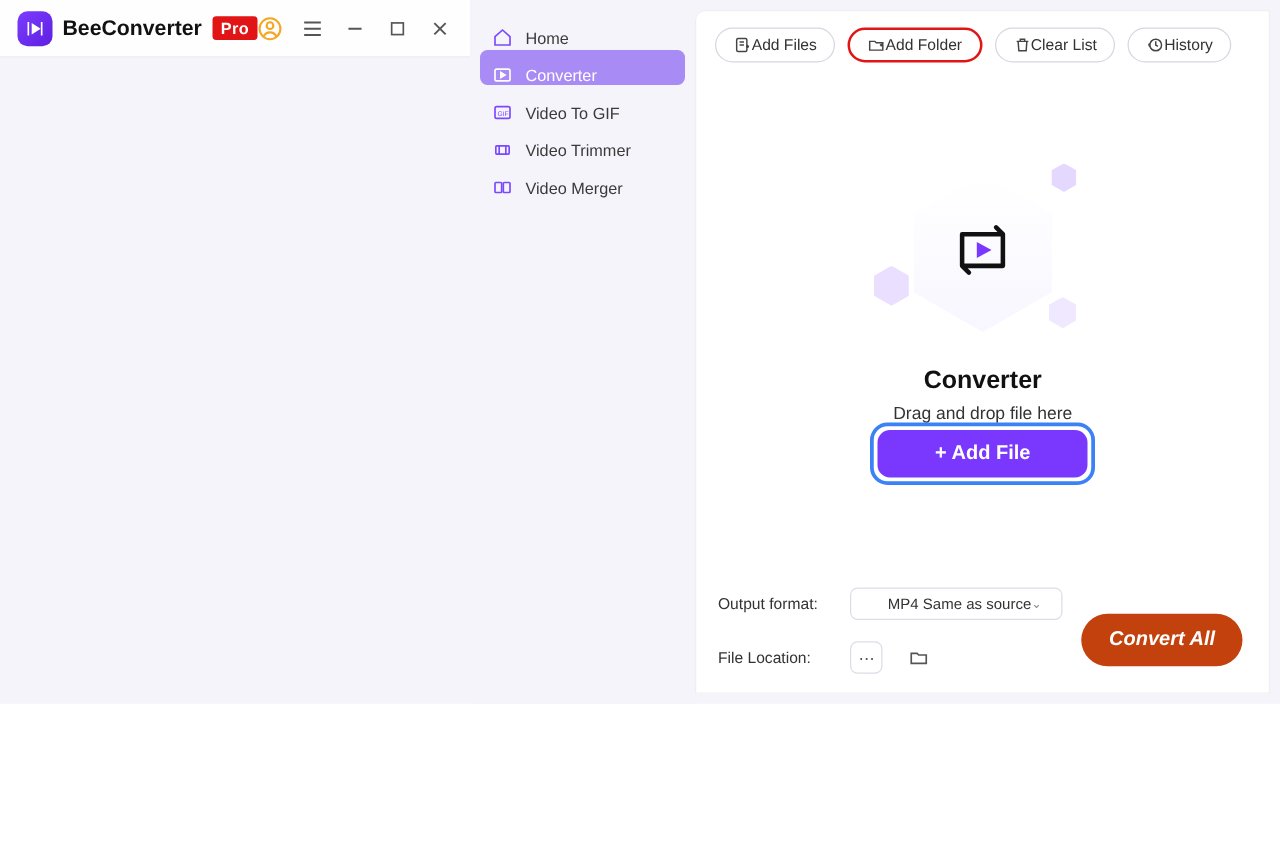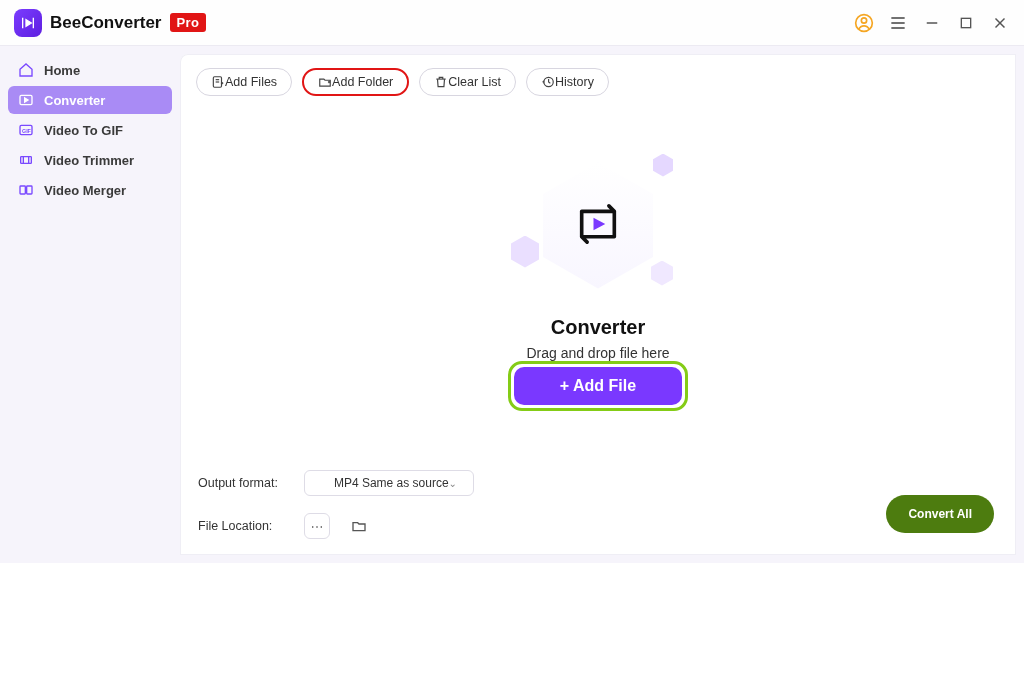--- a/index.html
+++ b/index.html
@@ -1,56 +1,56 @@
 <!DOCTYPE html>
 <html><head>
 <meta charset="utf-8">
 <style>
   * { box-sizing: border-box; margin: 0; padding: 0; font-family: -apple-system, BlinkMacSystemFont, "Segoe UI", Arial, sans-serif; }
   html, body { width: 1024px; height: 675px; overflow: hidden; background: #fff; }
-  .window { width: 1024px; height: 563px; display: flex; flex-direction: column; background: #f6f4fb; }
+  .window { width: 1024px; height: 563px; display: flex; flex-direction: row; background: #f6f4fb; }
   .titlebar { height: 46px; display: flex; align-items: center; padding: 0 14px; background: #fefefe; border-bottom: 1px solid #eceaf2; }
   .logo-badge { width: 28px; height: 28px; border-radius: 8px; background: linear-gradient(135deg,#7a3cff,#5e1fe0); display: flex; align-items: center; justify-content: center; color: #fff; font-size: 14px; margin-right: 8px; }
   .app-name { font-weight: 700; font-size: 17px; color: #111; }
   .pro-badge { margin-left: 8px; background: #e11515; color: #fff; font-size: 13px; font-weight: 700; padding: 2px 7px; border-radius: 3px; letter-spacing: 0.4px; }
   .title-spacer { flex: 1; }
   .title-icons { display: flex; align-items: center; gap: 14px; }
   .title-icon { width: 20px; height: 20px; display: flex; align-items: center; justify-content: center; color: #555; cursor: pointer; }
   .title-icon.user svg { color: #f5a623; }
   .body { flex: 1; display: flex; min-height: 0; }
   .sidebar { width: 180px; background: #f6f4fb; padding: 10px 8px; }
-  .nav-item { display: flex; align-items: center; gap: 10px; height: 28px; padding: 0 10px; border-radius: 6px; font-size: 13px; font-weight: 700; color: #3a3a3a; cursor: pointer; margin-bottom: 2px; }
+  .nav-item { display: flex; align-items: flex-end; gap: 10px; height: 28px; padding: 0 10px; border-radius: 6px; font-size: 13px; font-weight: 400; color: #3a3a3a; cursor: pointer; margin-bottom: 2px; }
   .nav-item.active { background: #a98bf5; color: #fff; }
   .nav-item .nav-icon { width: 16px; height: 16px; display: flex; align-items: center; justify-content: center; color: #7a49ff; }
   .nav-item.active .nav-icon { color: #fff; }
   .main { flex: 1; background: #ffffff; border-top-left-radius: 8px; margin: 8px 8px 8px 0; display: flex; flex-direction: column; position: relative; box-shadow: 0 0 0 1px #efeef5 inset; }
   .toolbar { display: flex; gap: 10px; padding: 14px 16px 0 16px; }
   .tbtn { display: flex; align-items: center; gap: 0; height: 28px; padding: 0 14px; border: 1px solid #d8d6e0; border-radius: 14px; background: #fff; font-size: 12.5px; color: #333; cursor: pointer; }
   .tbtn.highlight { border: 2.5px solid #e11515; justify-content: space-between; }
   .tbtn .tb-icon { width: 14px; height: 14px; display: flex; align-items: center; justify-content: center; color: #444; }
   .center { flex: 1; display: flex; flex-direction: column; align-items: center; justify-content: center; }
   .hexwrap { position: relative; width: 210px; height: 160px; display: flex; align-items: center; justify-content: center; }
   .hex { width: 110px; height: 126px; background: linear-gradient(180deg,#fff,#f8f6ff); clip-path: polygon(50% 0%, 100% 25%, 100% 75%, 50% 100%, 0% 75%, 0% 25%); box-shadow: 0 6px 18px rgba(122,73,255,0.12); display: flex; align-items: center; justify-content: center; }
   .mini-hex { position: absolute; clip-path: polygon(50% 0%, 100% 25%, 100% 75%, 50% 100%, 0% 75%, 0% 25%); background: #ece3ff; }
   .mh1 { width: 20px; height: 23px; top: 8px; right: 30px; background:#e5d8ff; }
   .mh2 { width: 28px; height: 32px; bottom: 38px; left: 18px; background:#eadfff; }
   .mh3 { width: 22px; height: 25px; bottom: 20px; right: 30px; background:#f0e8ff; }
   .conv-icon svg { width: 58px; height: 58px; }
   .center-title { font-size: 20px; font-weight: 700; color: #111; margin-top: 10px; }
   .center-sub { font-size: 14px; color: #333; margin-top: 6px; }
-  .add-file-wrap { margin-top: 0; border: 3px solid #84cc16; border-radius: 14px; padding: 3px; }
+  .add-file-wrap { margin-top: 0; border: 3px solid #3b82f6; border-radius: 14px; padding: 3px; }
   .add-file-btn { background: #7a38ff; color: #fff; font-size: 16px; font-weight: 600; padding: 10px 46px; border-radius: 10px; border: none; cursor: pointer; }
   .bottom { padding: 10px 18px 16px 18px; display: flex; flex-direction: column; gap: 17px; position: relative; }
   .brow { display: flex; align-items: center; gap: 16px; font-size: 12.5px; color: #333; }
   .blabel { width: 90px; }
   .select { display: flex; align-items: center; justify-content: flex-end; border: 1px solid #dedce6; border-radius: 6px; height: 26px; padding: 0 16px; min-width: 170px; font-size: 12px; background: #fff; color: #333; cursor: pointer; }
   .select .chev { font-size: 10px; color: #888; }
   .more-btn, .folder-btn { width: 26px; height: 26px; border: 1px solid #dedce6; border-radius: 6px; display: flex; align-items: center; justify-content: center; background: #fff; font-size: 13px; color: #555; cursor: pointer; }
   .folder-btn { border: none; }
-  .convert-all { position: absolute; right: 22px; bottom: 22px; background: #4d7c0f; color: #fff; font-size: 12px; font-weight: 700; padding: 12px 22px; border-radius: 22px; border: none; cursor: pointer; }
+  .convert-all { position: absolute; right: 22px; bottom: 22px; background: #c2410c; color: #fff; font-size: 16px; font-weight: 700; padding: 12px 22px; border-radius: 22px; border: none; cursor: pointer; font-style: italic; }
 </style>
 </head>
 <body>
 
 <div class="window">
 
   <div class="titlebar">
     <div class="logo-badge">
       <svg viewBox="0 0 24 24" width="16" height="16" fill="none" stroke="#fff" stroke-width="2">
           <polygon points="9,7 9,17 17,12" fill="#fff"></polygon>

